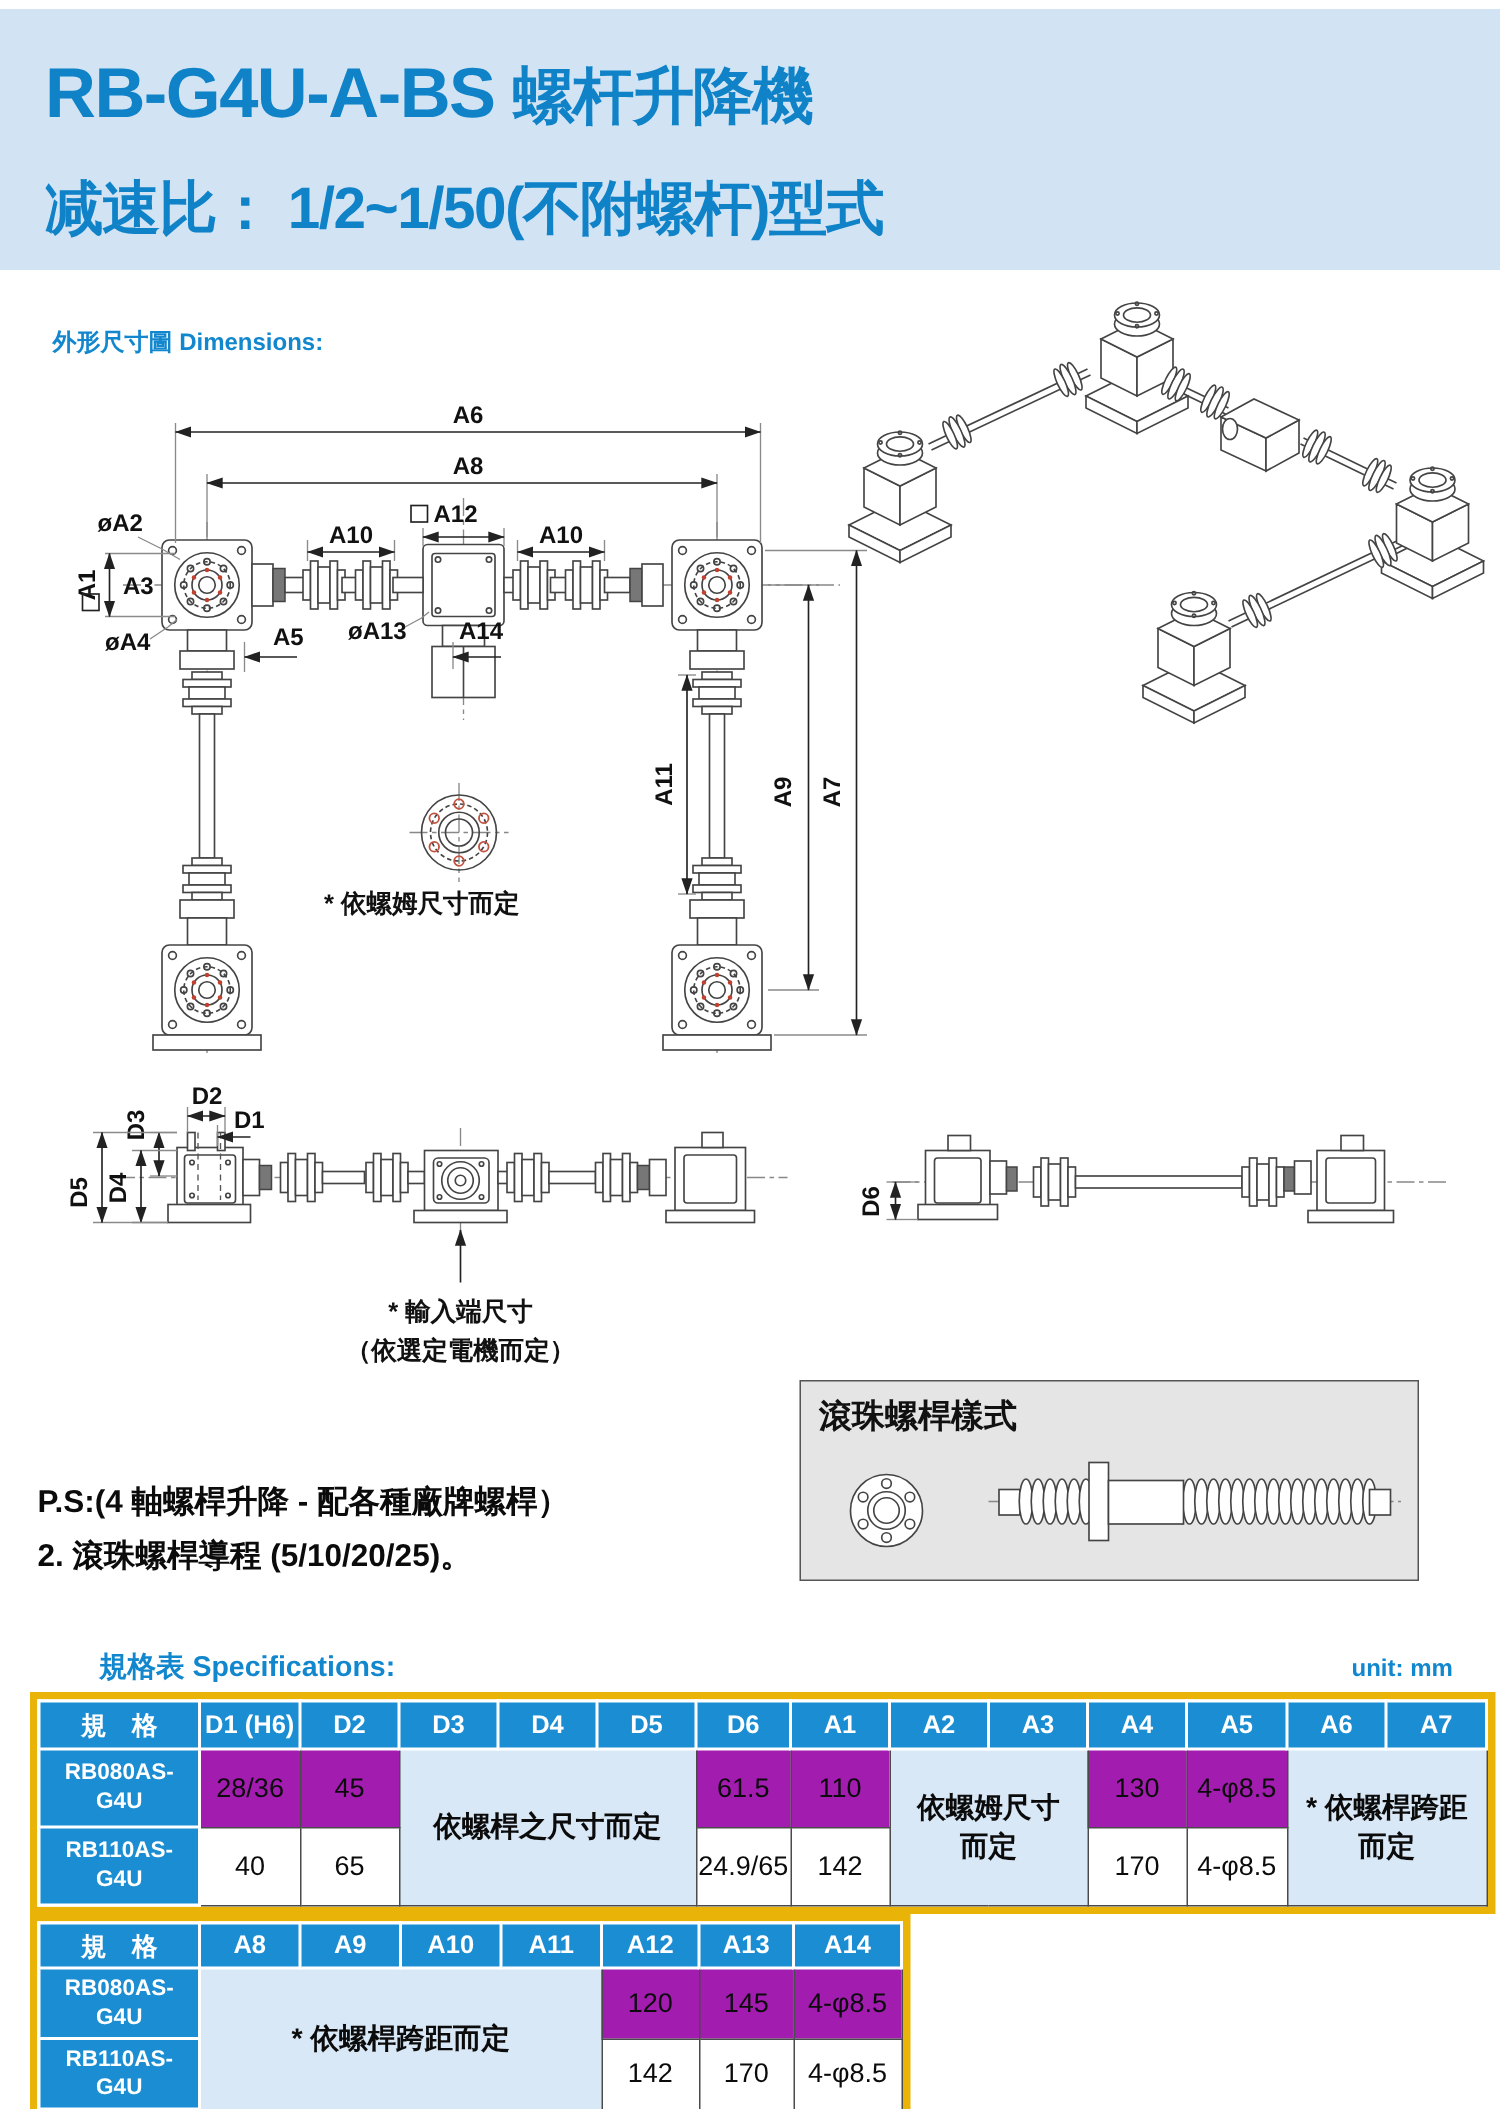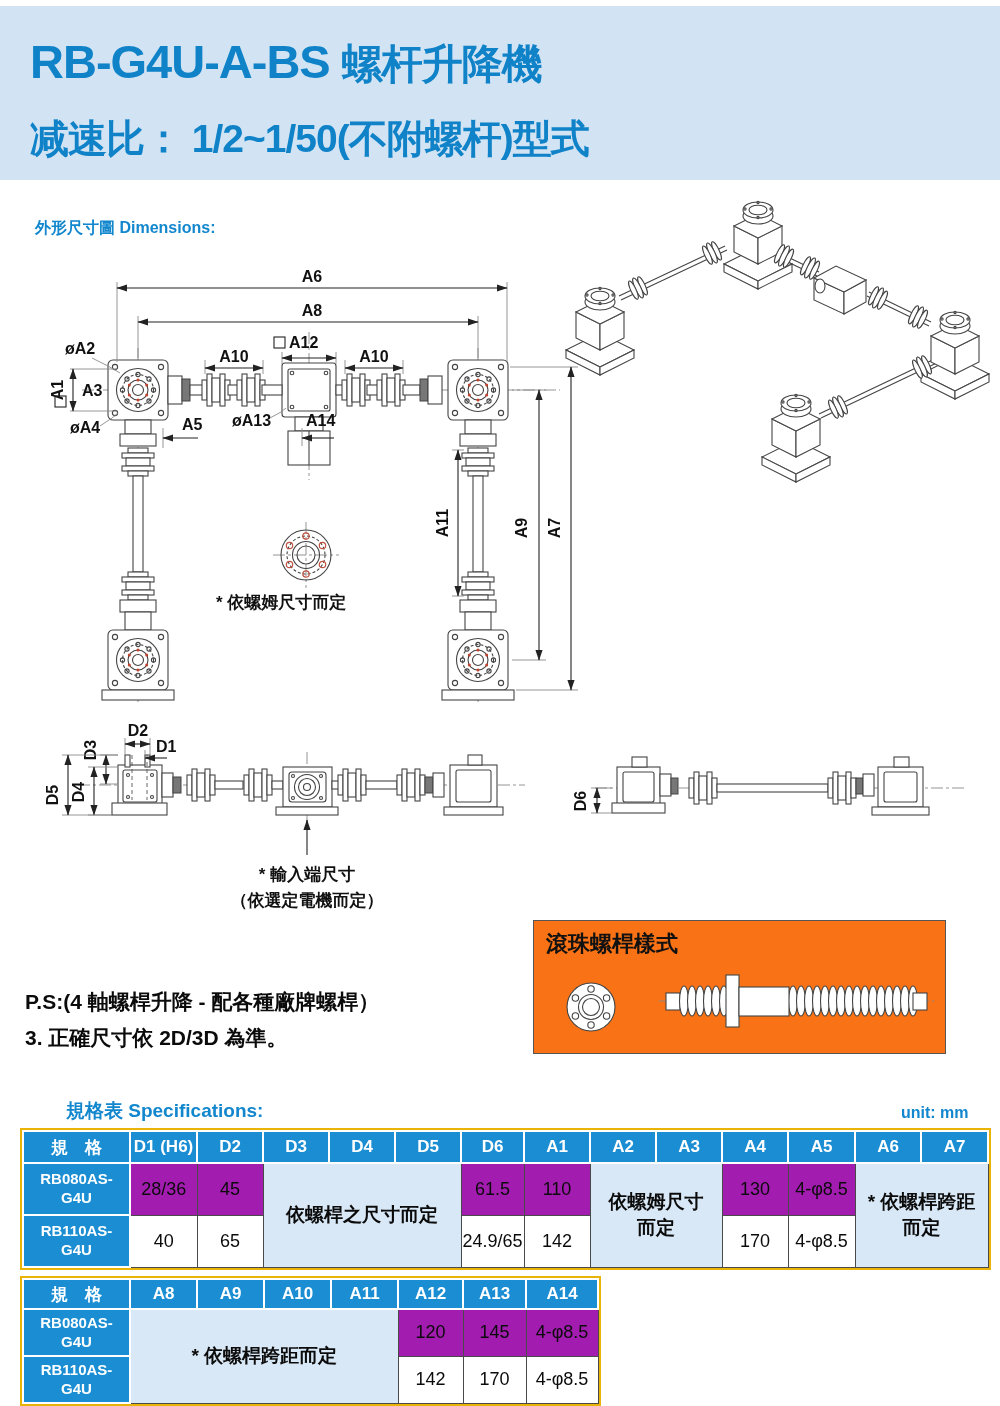--- a/index.html
+++ b/index.html
@@ -21,29 +21,29 @@
   .dk{fill:#777;stroke:#444;stroke-width:1;}
   .cl{stroke:#8a8a8a;stroke-width:0.9;fill:none;}
   .dim{stroke:#222;stroke-width:1.1;fill:none;}
   .cdash{stroke:#888;stroke-width:0.9;fill:none;stroke-dasharray:12 3 3 3;}
   .hdash{stroke:#555;stroke-width:0.9;fill:none;stroke-dasharray:4 3;}
   text.dl{font:700 16px "Liberation Sans",sans-serif;fill:#111;}
   text.note{font:600 17px "Liberation Sans",sans-serif;fill:#111;}
   .redb{stroke:#c0523f;fill:none;stroke-width:1.2;}
   .redd{fill:#c2402e;stroke:none;}
   
-  .bsbox{left:533px;top:920px;width:411px;height:132px;border:1px solid #555;background:#f97316;}
+  .bsbox{left:533px;top:920px;width:411px;height:132px;border:1px solid #555;background:#e5e5e5;}
   .bsbox .bst{position:absolute;left:12px;top:8px;font-size:22px;font-weight:bold;color:#111;}
   
   .ps{left:25px;top:984px;width:505px;color:#0b0b0b;font-weight:600;font-size:21px;}
   .ps div{height:36px;line-height:36px;white-space:nowrap;}
   
   .spec-h{left:25px;top:1098px;font-weight:bold;color:#1287ce;font-size:19px;margin-left:41px;}
   .unit{left:901px;top:1104px;font-weight:bold;color:#1287ce;font-size:16px;}
-  .tframe{border:2px solid #eab308;}
+  .tframe{border:5px solid #eab308;}
   table{border-collapse:collapse;table-layout:fixed;background:#fff;}
   th{background:#1b8ed3;color:#fff;border:2px solid #fff;font-size:17px;font-weight:bold;padding:0;}
   td{border:1px solid #4a4a4a;text-align:center;vertical-align:middle;font-size:18px;color:#0b0b0b;padding:0;}
   td.model{background:#1b8ed3;color:#fff;border:2px solid #fff;font-weight:bold;font-size:15px;line-height:1.25;}
   td.lt{background:#a21caf;}
   td.mg{background:#d9e8f6;font-weight:600;font-size:19px;}
   .pre{white-space:pre-line;}
   #tb1{width:965px;} #tb1 th{height:30px;} #tb1 td{height:50px;}
   #tb2{width:575px;} #tb2 th{height:28px;} #tb2 td{height:45px;}
 </style>
@@ -382,21 +382,21 @@
 
     <line x1="592" y1="88" x2="571" y2="88" class="cl"></line>
     <line x1="592" y1="113" x2="571" y2="113" class="cl"></line>
     <line x1="577" y1="88" x2="577" y2="113" class="dim" marker-start="url(#ar)" marker-end="url(#ar)"></line>
     <text transform="rotate(-90 566 101)" x="566" y="101" text-anchor="middle" class="dl">D6</text>
   </g>
 </svg>
 
 <div class="abs ps">
   <div>P.S:(4 軸螺桿升降 - 配各種廠牌螺桿）</div>
-  <div>3. 正確尺寸依 2D/3D 為準。</div>
+  <div>2. 滾珠螺桿導程 (5/10/20/25)。</div>
 </div>
 
 <div class="abs bsbox">
   <span class="bst">滾珠螺桿樣式</span>
   <svg class="abs" style="left:0;top:0" width="411" height="132" viewBox="0 0 411 132">
 
     <g transform="translate(57,86)">
       <circle r="24" class="fw"></circle>
       <circle cx="0" cy="-18" r="3.2" class="ln"></circle>
         <circle cx="15.6" cy="-9" r="3.2" class="ln"></circle>

